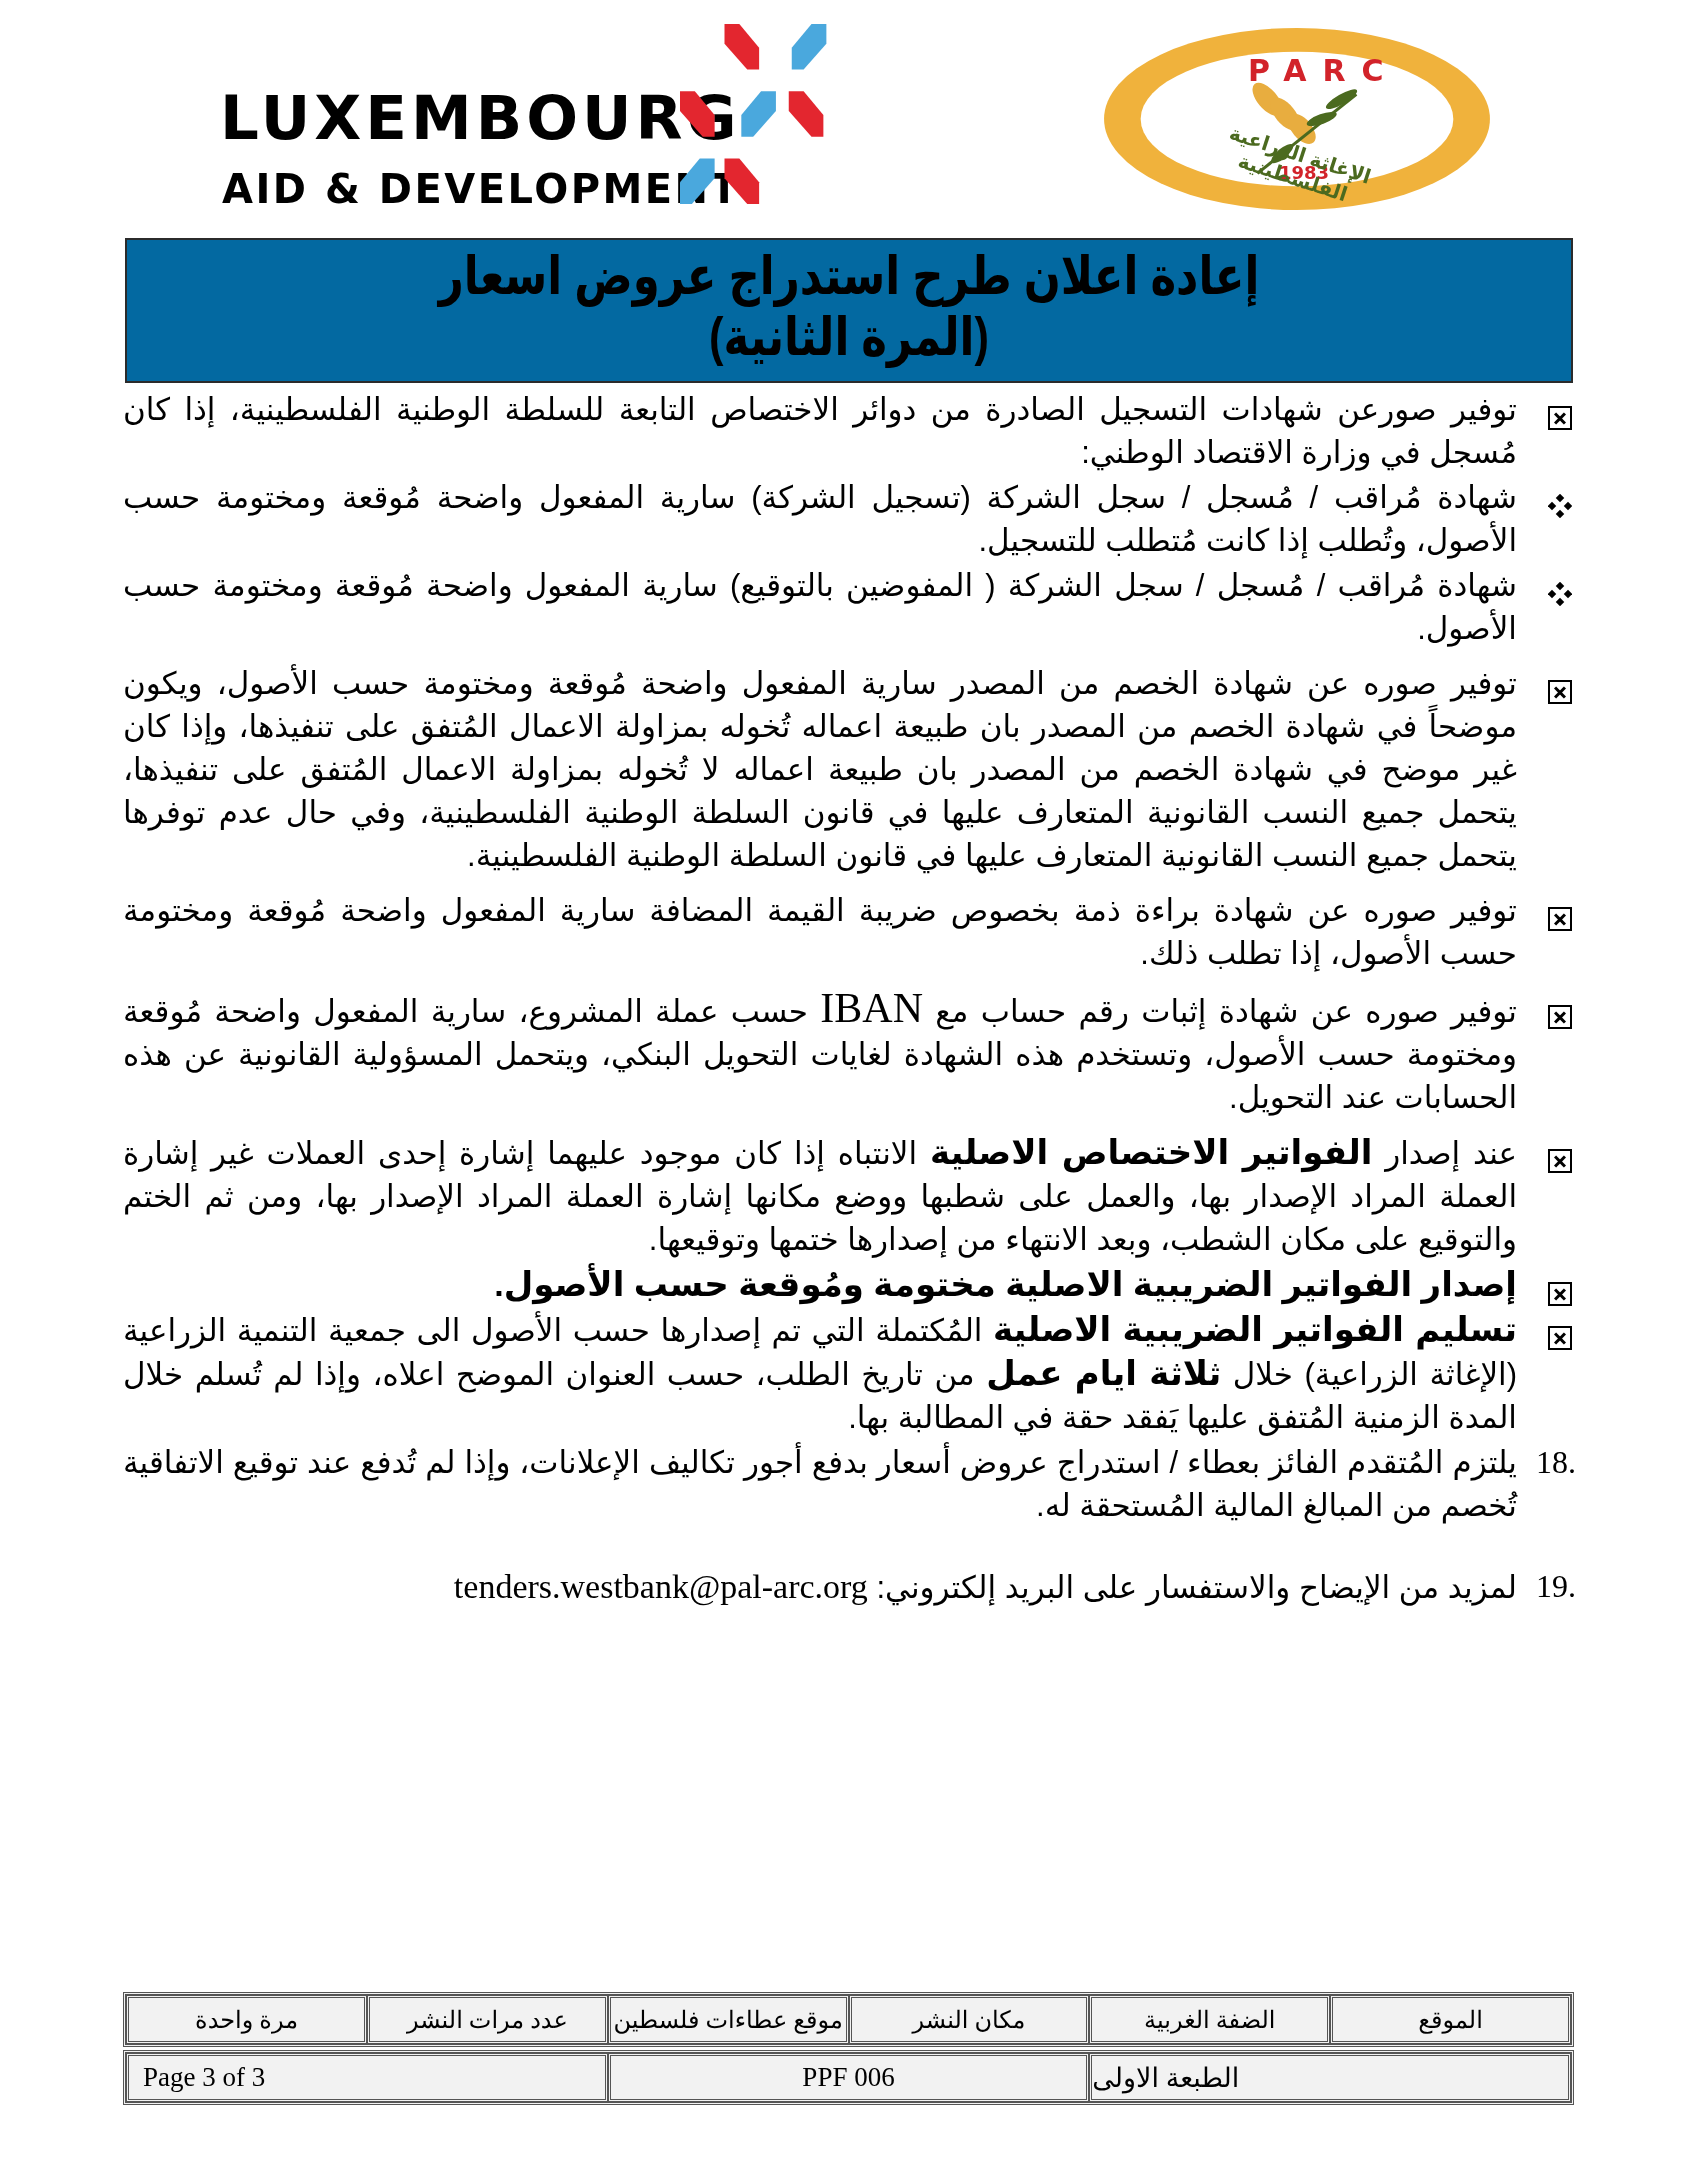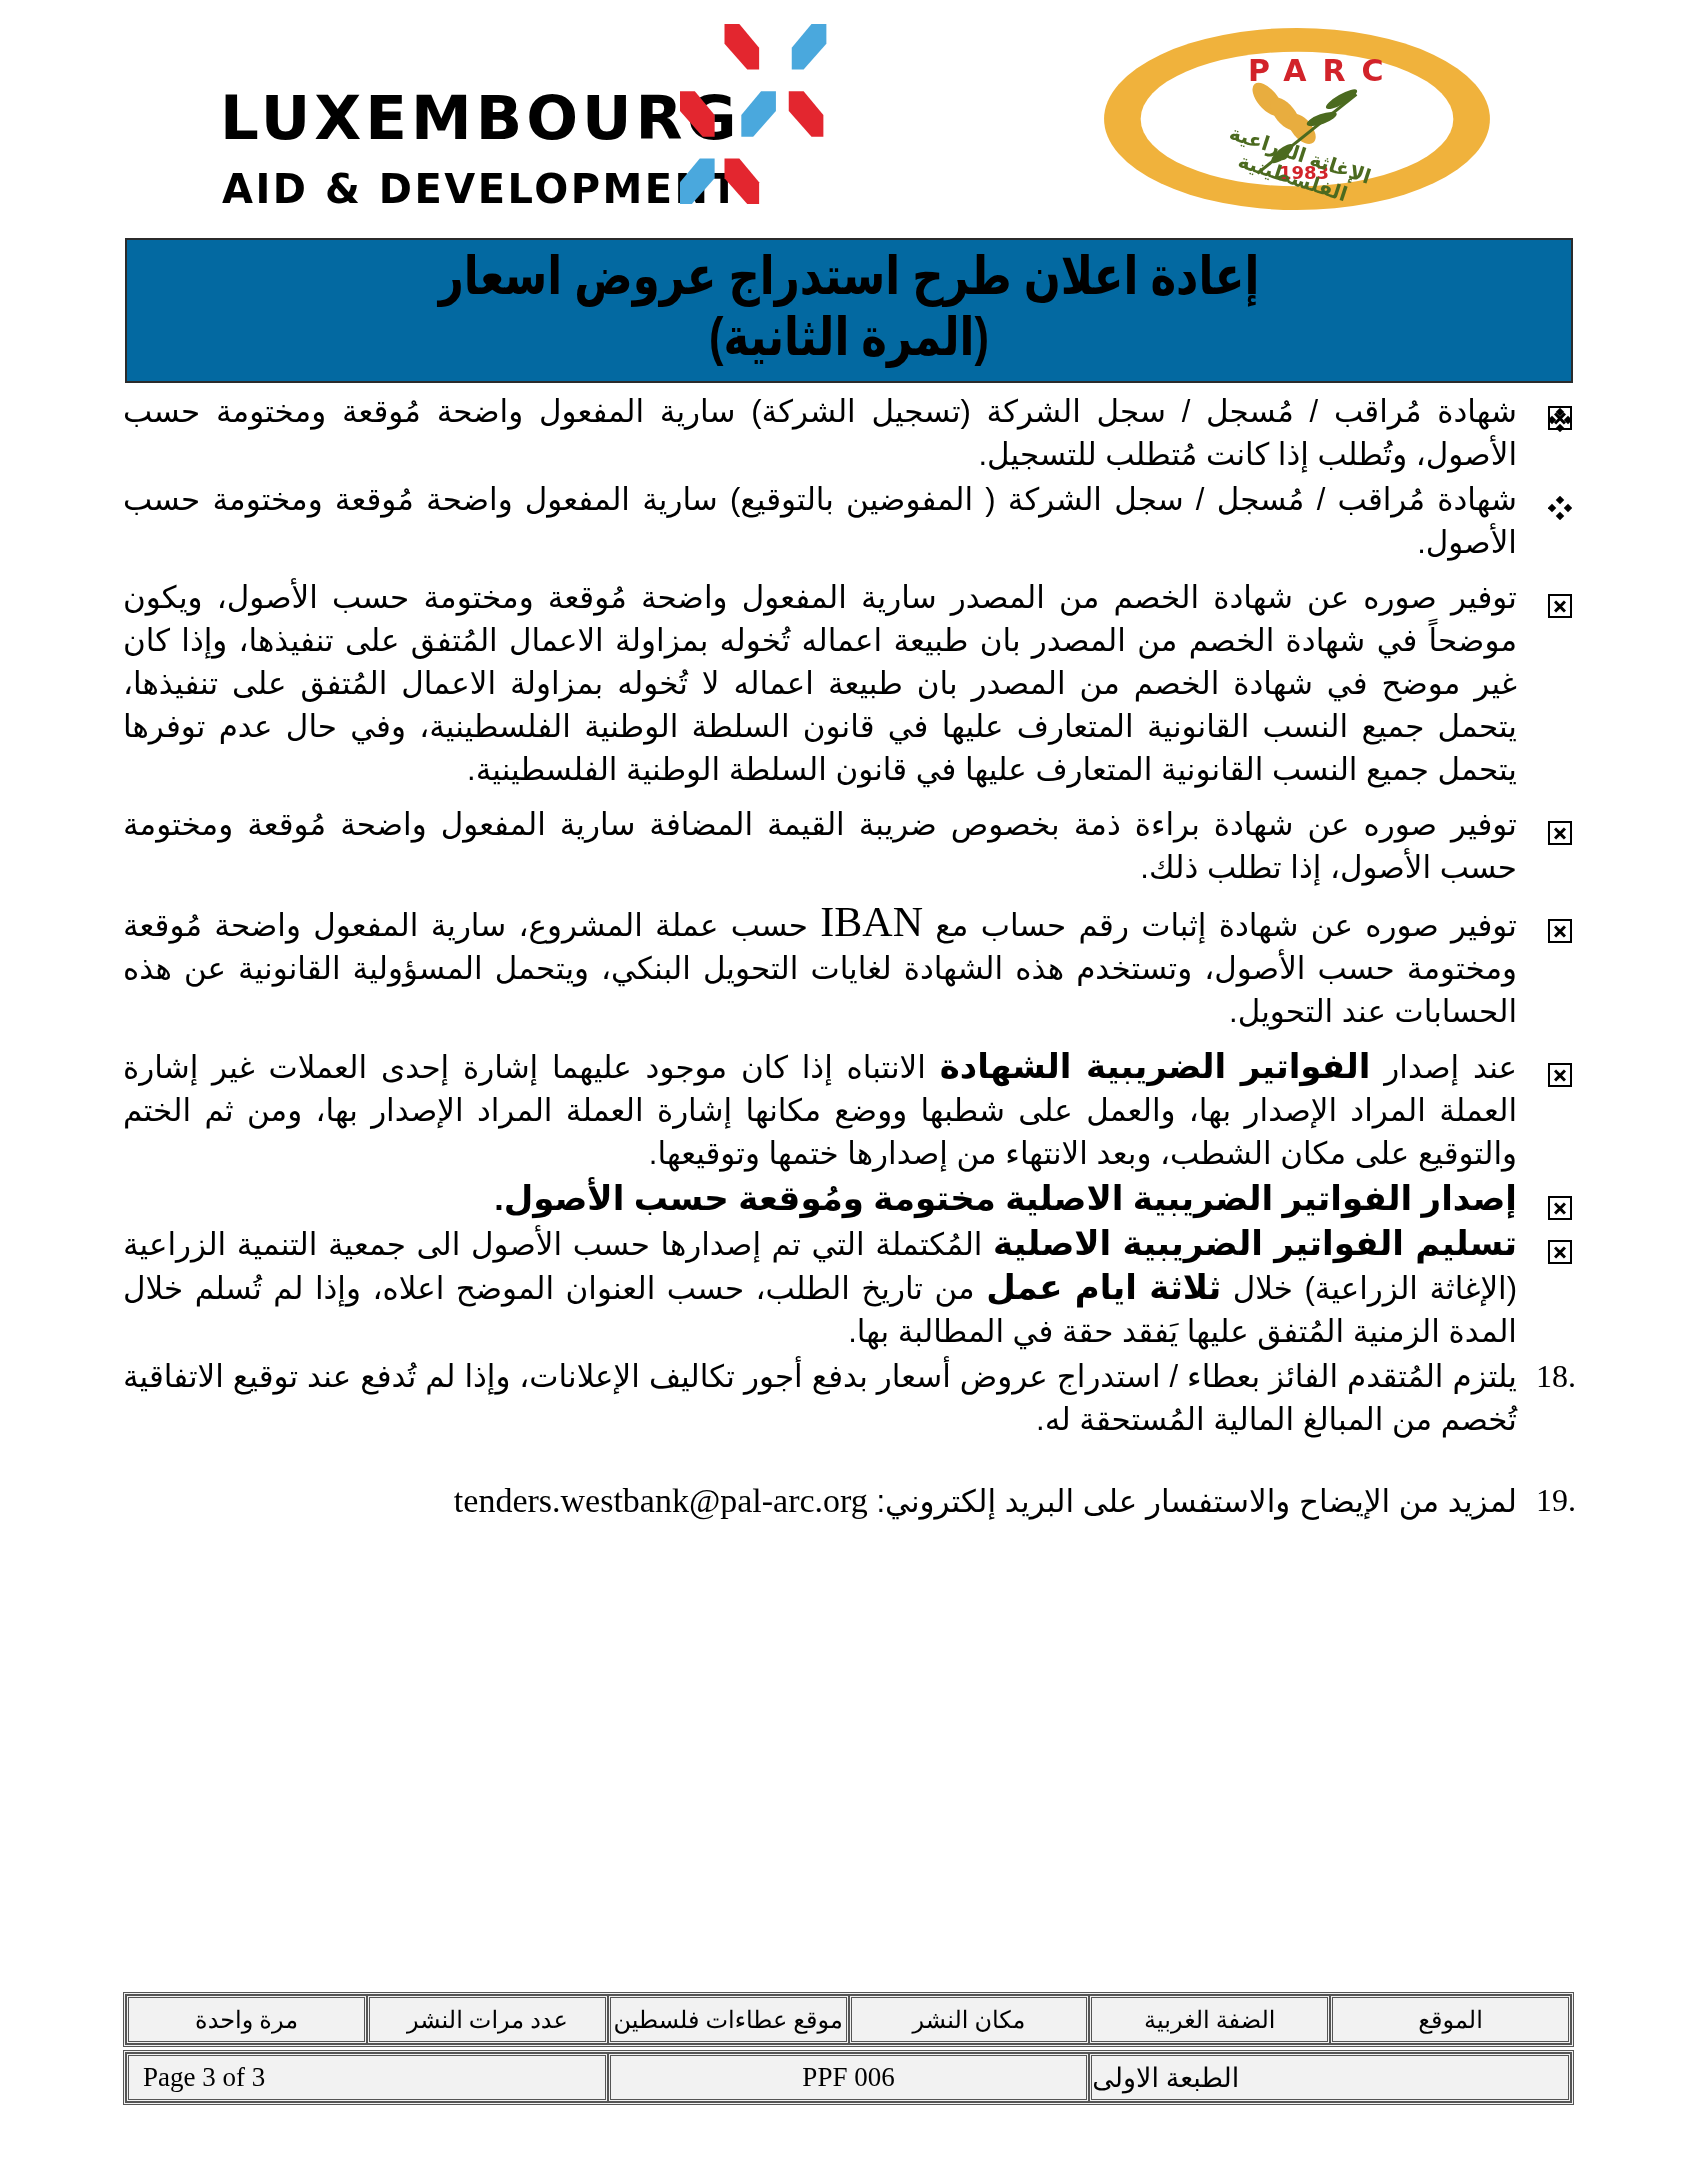--- a/index.html
+++ b/index.html
@@ -107,20 +107,21 @@
 
 <div class="title-box">
   <div class="t1">إعادة اعلان طرح استدراج عروض اسعار</div>
   <div class="t2">(المرة الثانية)</div>
 </div>
 
 <div class="content">
 
   <p class="item">
     <span class="marker"><span class="box-x"></span></span>
+    <span>توفير صورعن شهادات التسجيل الصادرة من دوائر الاختصاص التابعة للسلطة الوطنية الفلسطينية، إذا كان مُسجل في وزارة الاقتصاد الوطني:</span>
   </p>
 
   <p class="item gap-s">
     <span class="marker">
       <svg width="24" height="24" viewBox="0 0 24 24">
           <g fill="#000">
         <rect x="9" y="1" width="6" height="6" transform="rotate(45 12 4)"></rect>
         <rect x="9" y="17" width="6" height="6" transform="rotate(45 12 20)"></rect>
         <rect x="1" y="9" width="6" height="6" transform="rotate(45 4 12)"></rect>
         <rect x="17" y="9" width="6" height="6" transform="rotate(45 20 12)"></rect>
@@ -155,21 +156,21 @@
     <span>توفير صوره عن شهادة براءة ذمة بخصوص ضريبة القيمة المضافة سارية المفعول واضحة مُوقعة ومختومة حسب الأصول، إذا تطلب ذلك.</span>
   </p>
 
   <p class="item gap-m">
     <span class="marker"><span class="box-x"></span></span>
     <span>توفير صوره عن شهادة إثبات رقم حساب مع </span><span class="iban">IBAN</span><span> حسب عملة المشروع، سارية المفعول واضحة مُوقعة ومختومة حسب الأصول، وتستخدم هذه الشهادة لغايات التحويل البنكي، ويتحمل المسؤولية القانونية عن هذه الحسابات عند التحويل.</span>
   </p>
 
   <p class="item gap-m">
     <span class="marker"><span class="box-x"></span></span>
-    <span>عند إصدار </span><span class="big">الفواتير الضريبية الشهادة</span><span> الانتباه إذا كان موجود عليهما إشارة إحدى العملات غير إشارة العملة المراد الإصدار بها، والعمل على شطبها ووضع مكانها إشارة العملة المراد الإصدار بها، ومن ثم الختم والتوقيع على مكان الشطب، وبعد الانتهاء من إصدارها ختمها وتوقيعها.</span>
+    <span>عند إصدار </span><span class="big">الفواتير الاختصاص الاصلية</span><span> الانتباه إذا كان موجود عليهما إشارة إحدى العملات غير إشارة العملة المراد الإصدار بها، والعمل على شطبها ووضع مكانها إشارة العملة المراد الإصدار بها، ومن ثم الختم والتوقيع على مكان الشطب، وبعد الانتهاء من إصدارها ختمها وتوقيعها.</span>
   </p>
 
   <p class="item gap-s big">
     <span class="marker"><span class="box-x"></span></span>
     <span>إصدار الفواتير الضريبية الاصلية مختومة ومُوقعة حسب الأصول.</span>
   </p>
 
   <p class="item gap-s">
     <span class="marker"><span class="box-x"></span></span>
     <span class="big">تسليم الفواتير الضريبية الاصلية</span><span> المُكتملة التي تم إصدارها حسب الأصول الى جمعية التنمية الزراعية (الإغاثة الزراعية) خلال </span><span class="big">ثلاثة ايام عمل</span><span> من تاريخ الطلب، حسب العنوان الموضح اعلاه، وإذا لم تُسلم خلال المدة الزمنية المُتفق عليها يَفقد حقة في المطالبة بها.</span>

